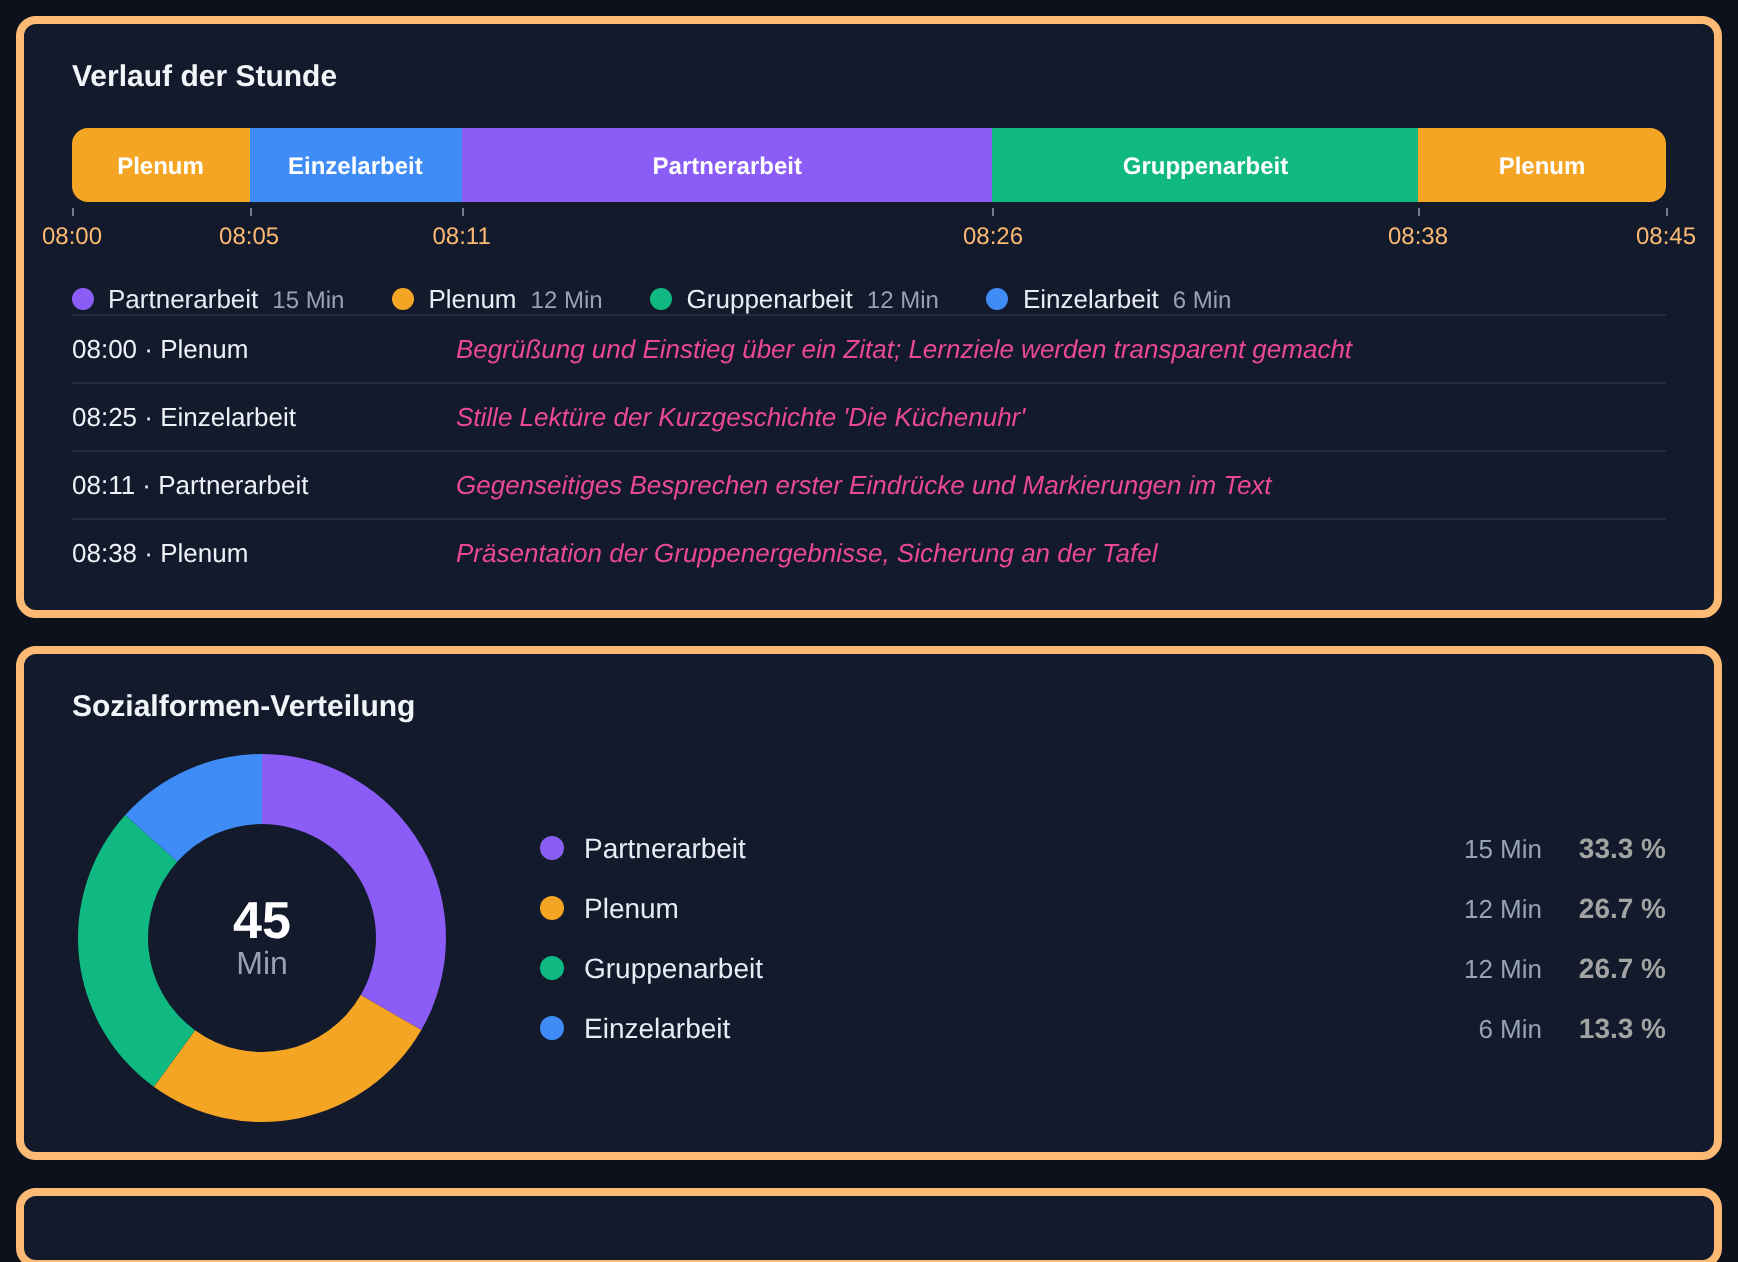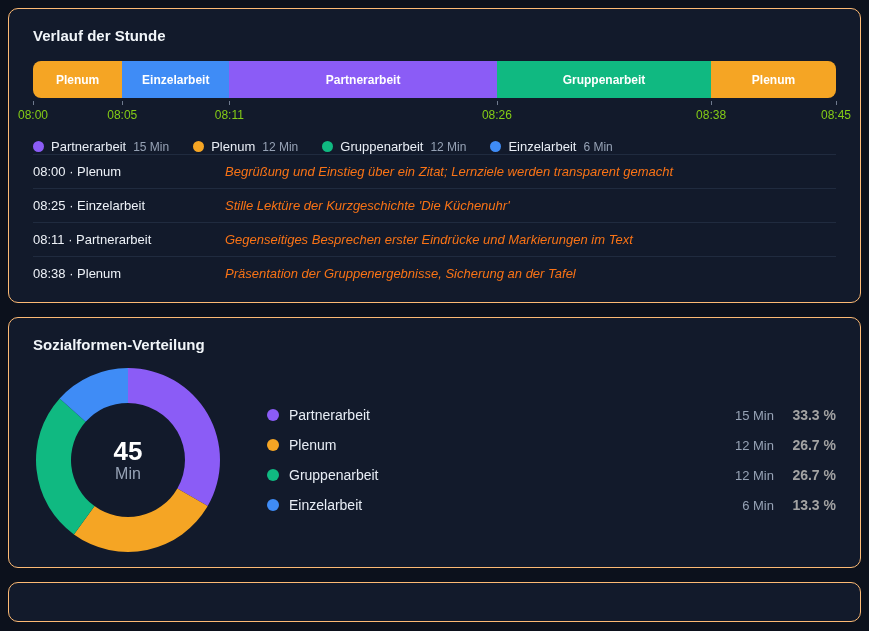--- a/index.html
+++ b/index.html
@@ -5,56 +5,56 @@
   * { box-sizing: border-box; margin: 0; padding: 0; }
   html, body { width: 869px; height: 631px; overflow: hidden; }
   body {
     background: #0c111c;
     font-family: "Liberation Sans", sans-serif;
     color: #e8edf5;
   }
   .page { padding: 8px; display: flex; flex-direction: column; gap: 14px; }
   .card {
     background: #121a2b;
-    border: 1px solid #fdba74;
+    border: 4px solid #fdba74;
     border-radius: 10px;
     padding: 18px 24px 12px;
   }
   .card-title { font-size: 15px; font-weight: bold; color: #f1f5f9; }
 
   
   .timeline-bar {
     display: flex;
     height: 37px;
     border-radius: 8px;
     overflow: hidden;
     margin-top: 17px;
   }
   .seg {
     display: flex; align-items: center; justify-content: center;
     min-width: 0;
   }
   .seg-label { font-size: 12px; font-weight: bold; color: #ffffff; white-space: nowrap; }
 
   
-  .axis { position: relative; height: 16px; margin-top: 10px; font-size: 12px; color: #84cc16; text-align: right; }
+  .axis { position: relative; height: 16px; margin-top: 10px; font-size: 12px; color: #fdba74; text-align: right; }
   .axis-label { position: absolute; top: 0; transform: translateX(-50%); white-space: nowrap; }
   .axis-tick { position: absolute; top: -7px; width: 1px; height: 4px; background: #6f7a8e; }
 
   
   .legend { display: flex; align-items: center; gap: 24px; margin-top: 15px; }
   .legend-item { display: flex; align-items: center; gap: 7px; font-size: 13px; color: #e8edf5; cursor: pointer; }
   .dot { width: 11px; height: 11px; border-radius: 50%; flex-shrink: 0; }
   .legend-min { color: #96a2b5; font-size: 12px; }
 
   
   .rows { }
   .prow { display: flex; align-items: center; padding: 9px 0; border-top: 1px solid #202b3f; }
   .prow-left { width: 192px; flex-shrink: 0; font-size: 13px; color: #eef2f8; }
-  .prow-desc { font-size: 13px; font-style: italic; color: #f97316; }
+  .prow-desc { font-size: 13px; font-style: italic; color: #ec4899; }
 
   
   .dist-body { display: flex; align-items: center; gap: 44px; margin-top: 12px; }
   .donut-wrap { position: relative; width: 190px; height: 190px; flex-shrink: 0; }
   .donut-wrap svg { display: block; }
   .donut-center {
     position: absolute; inset: 0;
     display: flex; flex-direction: column; align-items: center; justify-content: center;
     pointer-events: none;
   }

